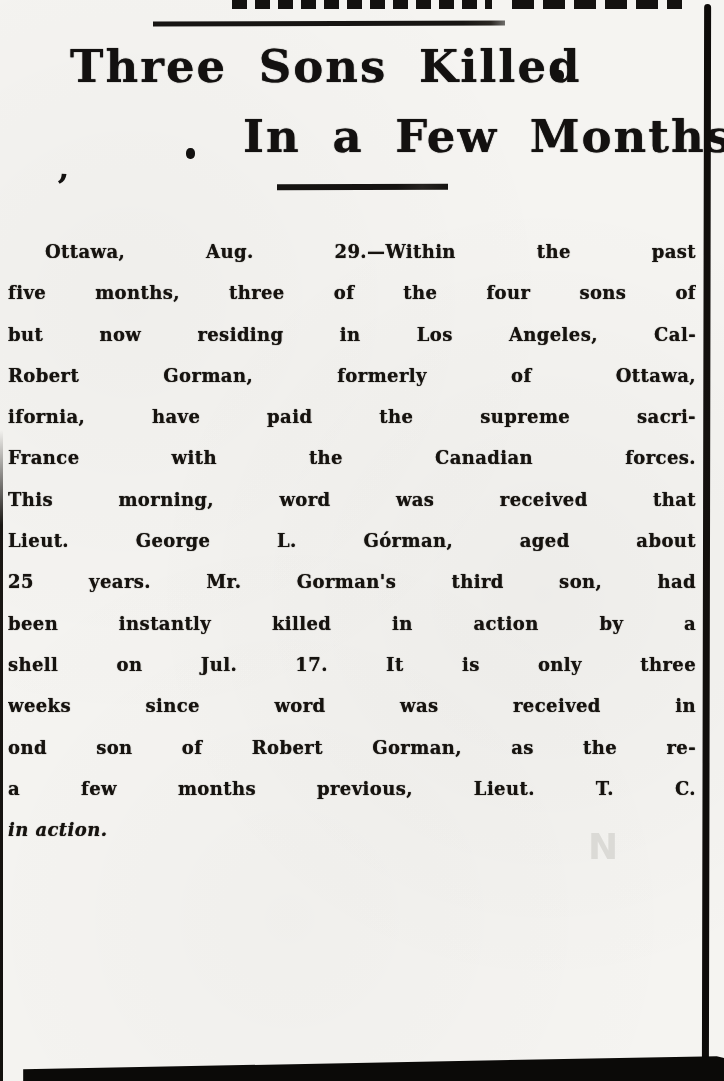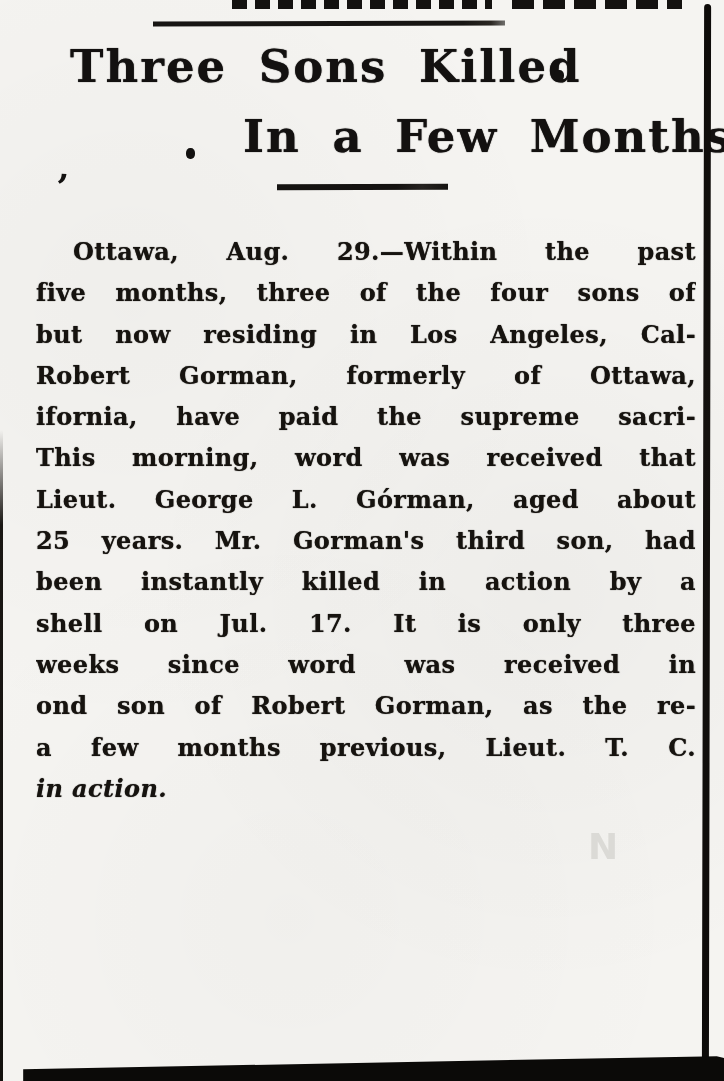--- a/index.html
+++ b/index.html
@@ -41,25 +41,25 @@
     position:absolute;left:56px;top:166px;font-size:36px;font-weight:bold;
     color:#131110;transform:rotate(4deg);
   }
   .headline-divider{
     position:absolute;top:184px;left:277px;width:171px;height:6px;
     background:linear-gradient(90deg,#151311 0 70%, #262320 85%, #151311);
     transform:rotate(-0.25deg);
   }
   .article{position:absolute;top:231px;left:8px;width:688px;}
   .article-line{
-    height:41.3px;line-height:41.3px;font-size:24px;font-weight:bold;
+    height:41.3px;line-height:41.3px;font-size:18px;font-weight:bold;
     color:#16130f;letter-spacing:0.4px;
     text-align:justify;text-align-last:justify;
     text-shadow:0 0 1px rgba(22,19,15,.85);
-    overflow:hidden;white-space:normal;margin-left:28px;
+    overflow:hidden;white-space:normal;
   }
   .article-line:first-child{text-indent:37px;}
   .article-line:last-child{text-align-last:left;font-style:italic;}
   .watermark{
     position:absolute;left:588px;top:826px;font-size:36px;font-weight:bold;
     font-family:"DejaVu Sans", sans-serif;color:#dbdad6;text-shadow:none;
   }
   .border-right{
     position:absolute;left:703px;top:4px;width:7px;height:1077px;
     background:linear-gradient(#0d0b09, #14110e 40%, #0d0b09);
@@ -93,20 +93,21 @@
   <div class="stray-mark">’</div>
 
   <div class="headline-divider"></div>
 
   <div class="article">
       <div class="article-line">Ottawa, Aug. 29.—Within the past</div>
       <div class="article-line">five months, three of the four sons of</div>
       <div class="article-line">but now residing in Los Angeles, Cal-</div>
       <div class="article-line">Robert Gorman, formerly of Ottawa,</div>
       <div class="article-line">ifornia, have paid the supreme sacri-</div>
+      <div class="article-line">France with the Canadian forces.</div>
       <div class="article-line">This morning, word was received that</div>
       <div class="article-line">Lieut. George L. Górman, aged about</div>
       <div class="article-line">25 years. Mr. Gorman's third son, had</div>
       <div class="article-line">been instantly killed in action by a</div>
       <div class="article-line">shell on Jul. 17. It is only three</div>
       <div class="article-line">weeks since word was received in</div>
       <div class="article-line">ond son of Robert Gorman, as the re-</div>
       <div class="article-line">a few months previous, Lieut. T. C.</div>
       <div class="article-line">in action.</div>
     </div>

